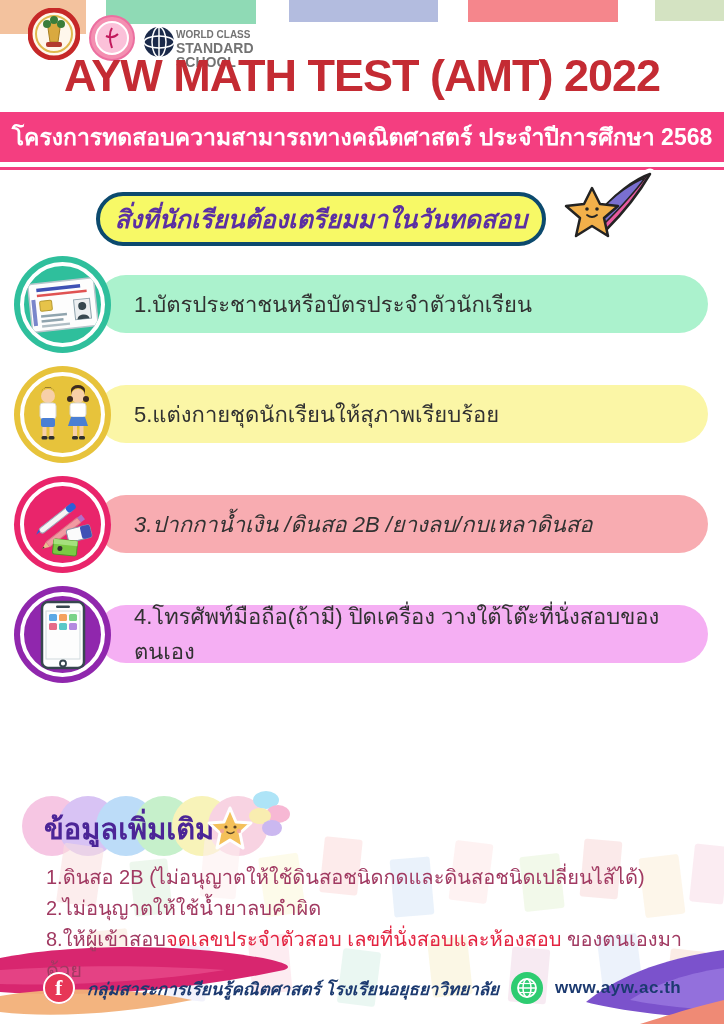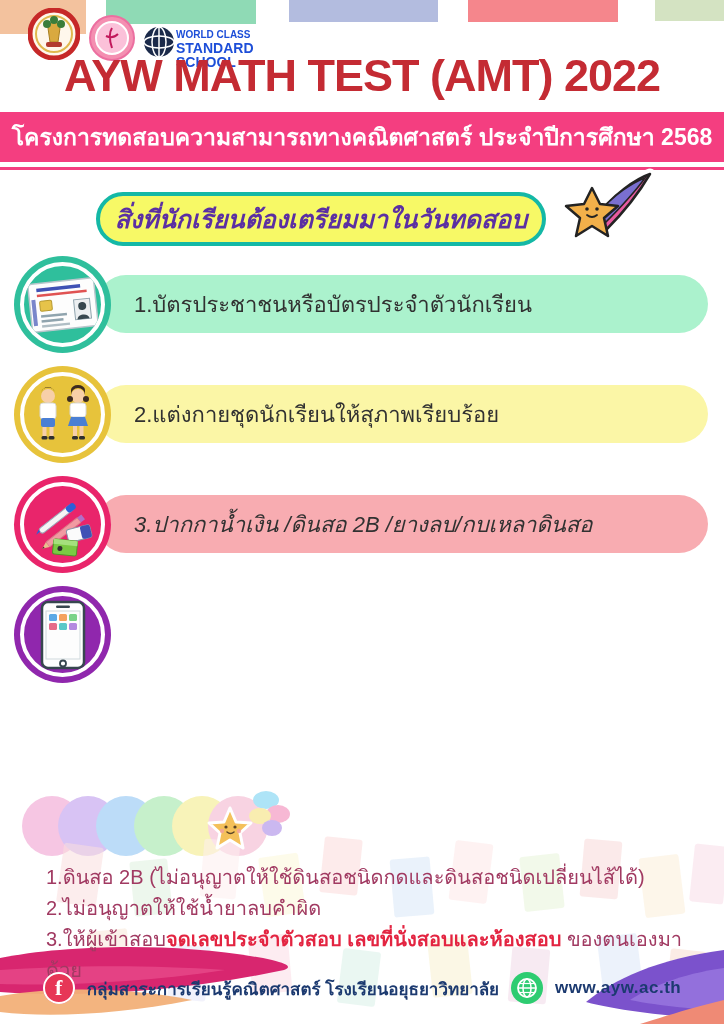--- a/index.html
+++ b/index.html
@@ -16,54 +16,54 @@
   .logo{position:absolute;}
   
   .title{position:absolute;left:0;top:50px;width:724px;text-align:center;
     font-size:45px;font-weight:800;letter-spacing:-1px;color:var(--title,#c42b33);}
   
   .banner{position:absolute;left:0;top:112px;width:724px;height:50px;background:var(--banner,#f43e80);
     display:flex;align-items:center;justify-content:center;color:#fff;font-weight:bold;font-size:23px;}
   .banner-line{position:absolute;left:0;top:167px;width:724px;height:3px;background:var(--banner,#f43e80);}
   
   .heading-pill{position:absolute;left:96px;top:192px;width:450px;height:54px;background:var(--heading_bg,#f7f966);
-    border:4px solid #14b8a6;border-radius:32px;display:flex;align-items:center;justify-content:center;
+    border:4px solid #0c4a6e;border-radius:32px;display:flex;align-items:center;justify-content:center;
     color:var(--heading_text,#5b2fa3);font-size:25px;font-weight:bold;font-style:italic;box-sizing:border-box;}
   .star1{position:absolute;left:546px;top:168px;}
   
   .row{position:absolute;left:0;width:724px;height:100px;}
   .pill{position:absolute;left:97px;top:19px;width:611px;height:58px;border-radius:29px;background:var(--pill,#eee);
     display:flex;align-items:center;padding-left:37px;box-sizing:border-box;
     font-size:22px;color:#313131;}
   .ic{position:absolute;left:14px;top:0;width:97px;height:97px;border-radius:50%;background:var(--circle,#999);}
   .ic-inner{position:absolute;inset:6px;border:4px solid #fff;border-radius:50%;background:var(--circle,#999);
     display:flex;align-items:center;justify-content:center;overflow:hidden;}
   .r1{top:256px;} .r2{top:366px;} .r3{top:476px;font-style:italic;} .r4{top:586px;} .r5{top:696px;}
   
   .pastel-circles{position:absolute;left:22px;top:796px;width:260px;height:64px;}
   .pc{position:absolute;border-radius:50%;width:60px;height:60px;top:0;}
   .info-heading{position:absolute;left:44px;top:806px;font-size:29px;font-weight:800;
     color:var(--info_heading,#4b2597);z-index:3;}
   .star2{position:absolute;left:200px;top:782px;z-index:3;}
   .notes{position:absolute;left:46px;top:862px;width:650px;z-index:3;
     color:var(--note,#a13a62);font-size:20px;font-weight:500;line-height:31px;}
-  .hl{color:var(--note_highlight,#e32441);font-weight:bold;text-align:center;}
+  .hl{color:var(--note_highlight,#e32441);font-weight:normal;text-align:center;}
   
   .pr{position:absolute;opacity:.55;z-index:1;border-radius:3px;}
   .notes-wrap{position:absolute;inset:0;}
   
   .footer-decor{position:absolute;left:0;top:940px;z-index:2;}
   .footer-row{position:absolute;left:0;top:972px;width:724px;display:flex;align-items:center;
     justify-content:center;gap:12px;z-index:4;color:var(--footer_text,#1c3a70);}
   .fb-circle{width:32px;height:32px;border-radius:50%;background:var(--facebook,#e73657);
     display:flex;align-items:center;justify-content:center;box-shadow:inset 0 0 0 2px #fff;}
   .fb-f{color:#fff;font-weight:bold;font-size:22px;font-family:"Liberation Serif",serif;line-height:1;}
   .globe-circle{width:32px;height:32px;border-radius:50%;background:var(--globe,#2ecc71);
     display:flex;align-items:center;justify-content:center;}
-  .footer-label{font-size:17px;font-weight:600;}
+  .footer-label{font-size:17px;font-weight:600;font-style:italic;}
   .footer-url{font-size:17px;font-weight:bold;letter-spacing:.5px;}
 </style>
 </head>
 <body>
 
 <div class="poster">
 
   <div class="strip s1"></div>
   <div class="strip s2"></div>
   <div class="strip s3"></div>
@@ -88,21 +88,21 @@
       <path d="M24 14 C20 20 22 28 24 34 M18 22 C22 24 26 24 30 20" fill="none" stroke="#c2185b" stroke-width="2"></path>
     </svg>
   </div>
   <div class="logo" style="left:142px;top:24px;width:130px;">
     <svg width="130" height="36" viewBox="0 0 130 36">
       <circle cx="17" cy="18" r="15" fill="#1b2a4a"></circle>
       <ellipse cx="17" cy="18" rx="7" ry="15" fill="none" stroke="#fff" stroke-width="1.5"></ellipse>
       <ellipse cx="17" cy="18" rx="15" ry="6" fill="none" stroke="#fff" stroke-width="1.5"></ellipse>
       <line x1="17" y1="3" x2="17" y2="33" stroke="#fff" stroke-width="1.5"></line>
     </svg>
-    <div style="position:absolute;left:34px;top:6px;color:#1d4ed8;line-height:1.05;">
+    <div style="position:absolute;left:34px;top:6px;color:#737373;line-height:1.05;">
       <div style="font-size:10px;font-weight:bold;">WORLD CLASS</div>
       <div style="font-size:14px;font-weight:bold;">STANDARD SCHOOL</div>
     </div>
   </div>
 
   <div class="title">AYW MATH TEST (AMT) 2022</div>
 
   <div class="banner">โครงการทดสอบความสามารถทางคณิตศาสตร์ ประจำปีการศึกษา 2568</div>
   <div class="banner-line"></div>
 
@@ -137,21 +137,21 @@
         <path d="M48 44 C48 38 60 38 60 44 Z" fill="#37474f"></path>
         <rect x="12" y="36" width="26" height="2.5" fill="#90a4ae"></rect>
         <rect x="12" y="41" width="22" height="2.5" fill="#90a4ae"></rect>
         <rect x="12" y="46" width="28" height="2.5" fill="#b0bec5"></rect>
       </svg>
     </div>
       </div>
   </div>
 
   <div class="row r2" style="--circle: #e7c33b; --pill: #fbf6a6;">
-    <div class="pill">2.แต่งกายชุดนักเรียนให้สุภาพเรียบร้อย</div>
+    <div class="pill">5.แต่งกายชุดนักเรียนให้สุภาพเรียบร้อย</div>
     <div class="ic">
         <div class="ic-inner">
       <svg width="66" height="62" viewBox="0 0 66 62">
 
         <circle cx="18" cy="12" r="7" fill="#f7cfa8"></circle>
         <path d="M11 10 a7 7 0 0 1 14 0 l-1 -4 a7 5 0 0 0 -12 0 Z" fill="#3c2b20"></path>
         <rect x="10" y="19" width="16" height="16" rx="3" fill="#fff" stroke="#d7d7d7"></rect>
         <rect x="11" y="34" width="14" height="9" rx="2" fill="#4a7fd4"></rect>
         <rect x="12.5" y="43" width="4" height="9" fill="#f7cfa8"></rect>
         <rect x="19.5" y="43" width="4" height="9" fill="#f7cfa8"></rect>
@@ -201,20 +201,21 @@
           <rect x="24" y="49" width="24" height="15" rx="2" fill="#7ac943" stroke="#4f9427"></rect>
           <rect x="24" y="49" width="24" height="5" fill="#a5e07d"></rect>
           <circle cx="31" cy="58" r="2.5" fill="#2f2f2f"></circle>
         </g>
       </svg>
     </div>
       </div>
   </div>
 
   <div class="row r4" style="--circle: #9027ad; --pill: #f5aff3;">
+    <div class="pill">4.โทรศัพท์มือถือ(ถ้ามี) ปิดเครื่อง วางใต้โต๊ะที่นั่งสอบของตนเอง</div>
     <div class="ic">
         <div class="ic-inner">
       <svg width="46" height="70" viewBox="0 0 46 70">
         <rect x="2" y="2" width="42" height="66" rx="6" fill="#fff" stroke="#37474f" stroke-width="2.5"></rect>
         <rect x="16" y="5.5" width="14" height="2.5" rx="1.2" fill="#37474f"></rect>
         <rect x="6" y="11" width="34" height="48" fill="#fdfdfd" stroke="#cfd8dc"></rect>
         <rect x="9" y="14" width="8" height="7" rx="1.5" fill="#5aa9e6"></rect>
         <rect x="19" y="14" width="8" height="7" rx="1.5" fill="#f4a25f"></rect>
         <rect x="29" y="14" width="8" height="7" rx="1.5" fill="#7bd389"></rect>
         <rect x="9" y="23" width="8" height="7" rx="1.5" fill="#e66a8a"></rect>
@@ -228,20 +229,21 @@
 
 
   <div class="pastel-circles">
     <div class="pc" style="left:0;background:#f6c6e3;"></div>
     <div class="pc" style="left:36px;background:#d8c3f4;"></div>
     <div class="pc" style="left:74px;background:#bcdcf8;"></div>
     <div class="pc" style="left:112px;background:#c6f0cb;"></div>
     <div class="pc" style="left:150px;background:#f8f3b9;"></div>
     <div class="pc" style="left:186px;background:#f8d3e2;"></div>
   </div>
+  <div class="info-heading">ข้อมูลเพิ่มเติม</div>
   <div class="star2">
     <svg width="92" height="84" viewBox="0 0 92 84">
       <ellipse cx="66" cy="18" rx="13" ry="9" fill="#aee4f7"></ellipse>
       <ellipse cx="78" cy="32" rx="12" ry="9" fill="#f7b8d4"></ellipse>
       <ellipse cx="60" cy="34" rx="11" ry="8" fill="#f9edb0"></ellipse>
       <ellipse cx="72" cy="46" rx="10" ry="8" fill="#cbb8f0"></ellipse>
       <path d="M30 26 L36 40 L51 41 L40 51 L43 66 L30 58 L17 66 L20 51 L9 41 L24 40 Z" fill="#f4c05a" stroke="#fff" stroke-width="3" stroke-linejoin="round"></path>
       <circle cx="26" cy="45" r="1.6" fill="#5a4427"></circle>
       <circle cx="35" cy="45" r="1.6" fill="#5a4427"></circle>
       <path d="M27 50 Q30.5 53 34 50" fill="none" stroke="#5a4427" stroke-width="1.5" stroke-linecap="round"></path>
@@ -268,21 +270,21 @@
     <div class="pr" style="left:340px;top:950px;width:38px;height:55px;background:#d8f0e8;transform:rotate(7deg);"></div>
     <div class="pr" style="left:430px;top:938px;width:40px;height:58px;background:#f8f0d0;transform:rotate(-6deg);"></div>
     <div class="pr" style="left:510px;top:948px;width:38px;height:55px;background:#f0d8e8;transform:rotate(5deg);"></div>
     <div class="pr" style="left:600px;top:935px;width:40px;height:58px;background:#dde8f8;transform:rotate(-7deg);"></div>
     <div class="pr" style="left:668px;top:950px;width:36px;height:55px;background:#f8dcd0;transform:rotate(6deg);"></div>
   </div>
 
   <div class="notes">
     <div>1.ดินสอ 2B (ไม่อนุญาตให้ใช้ดินสอชนิดกดและดินสอชนิดเปลี่ยนไส้ได้)</div>
     <div>2.ไม่อนุญาตให้ใช้น้ำยาลบคำผิด</div>
-    <div><span>3.ให้ผู้เข้าสอบ</span><span class="hl">จดเลขประจำตัวสอบ เลขที่นั่งสอบและห้องสอบ</span><span> ของตนเองมาด้วย</span></div>
+    <div><span>8.ให้ผู้เข้าสอบ</span><span class="hl">จดเลขประจำตัวสอบ เลขที่นั่งสอบและห้องสอบ</span><span> ของตนเองมาด้วย</span></div>
   </div>
 
   <div class="footer-decor">
     <svg width="724" height="84" viewBox="0 0 724 84">
       <path d="M0 18 C70 4 185 2 272 20 C288 24 292 27 284 30 C180 52 80 58 0 52 Z" fill="#d8266f"></path>
       <path d="M0 30 C60 26 140 24 225 30 C150 42 60 46 0 44 Z" fill="#e94f8d" opacity=".7"></path>
       <path d="M0 56 C60 46 132 48 192 60 C122 74 50 78 0 72 Z" fill="#f2b078" opacity=".95"></path>
       <path d="M0 74 C50 70 110 72 160 78 C100 84 40 84 0 82 Z" fill="#eda express" opacity="0"></path>
       <path d="M724 10 C660 18 612 40 586 62 C622 72 690 78 724 80 Z" fill="#7b52cc"></path>
       <path d="M724 28 C680 34 648 48 630 60 C660 66 700 70 724 70 Z" fill="#9a78e0" opacity=".8"></path>

